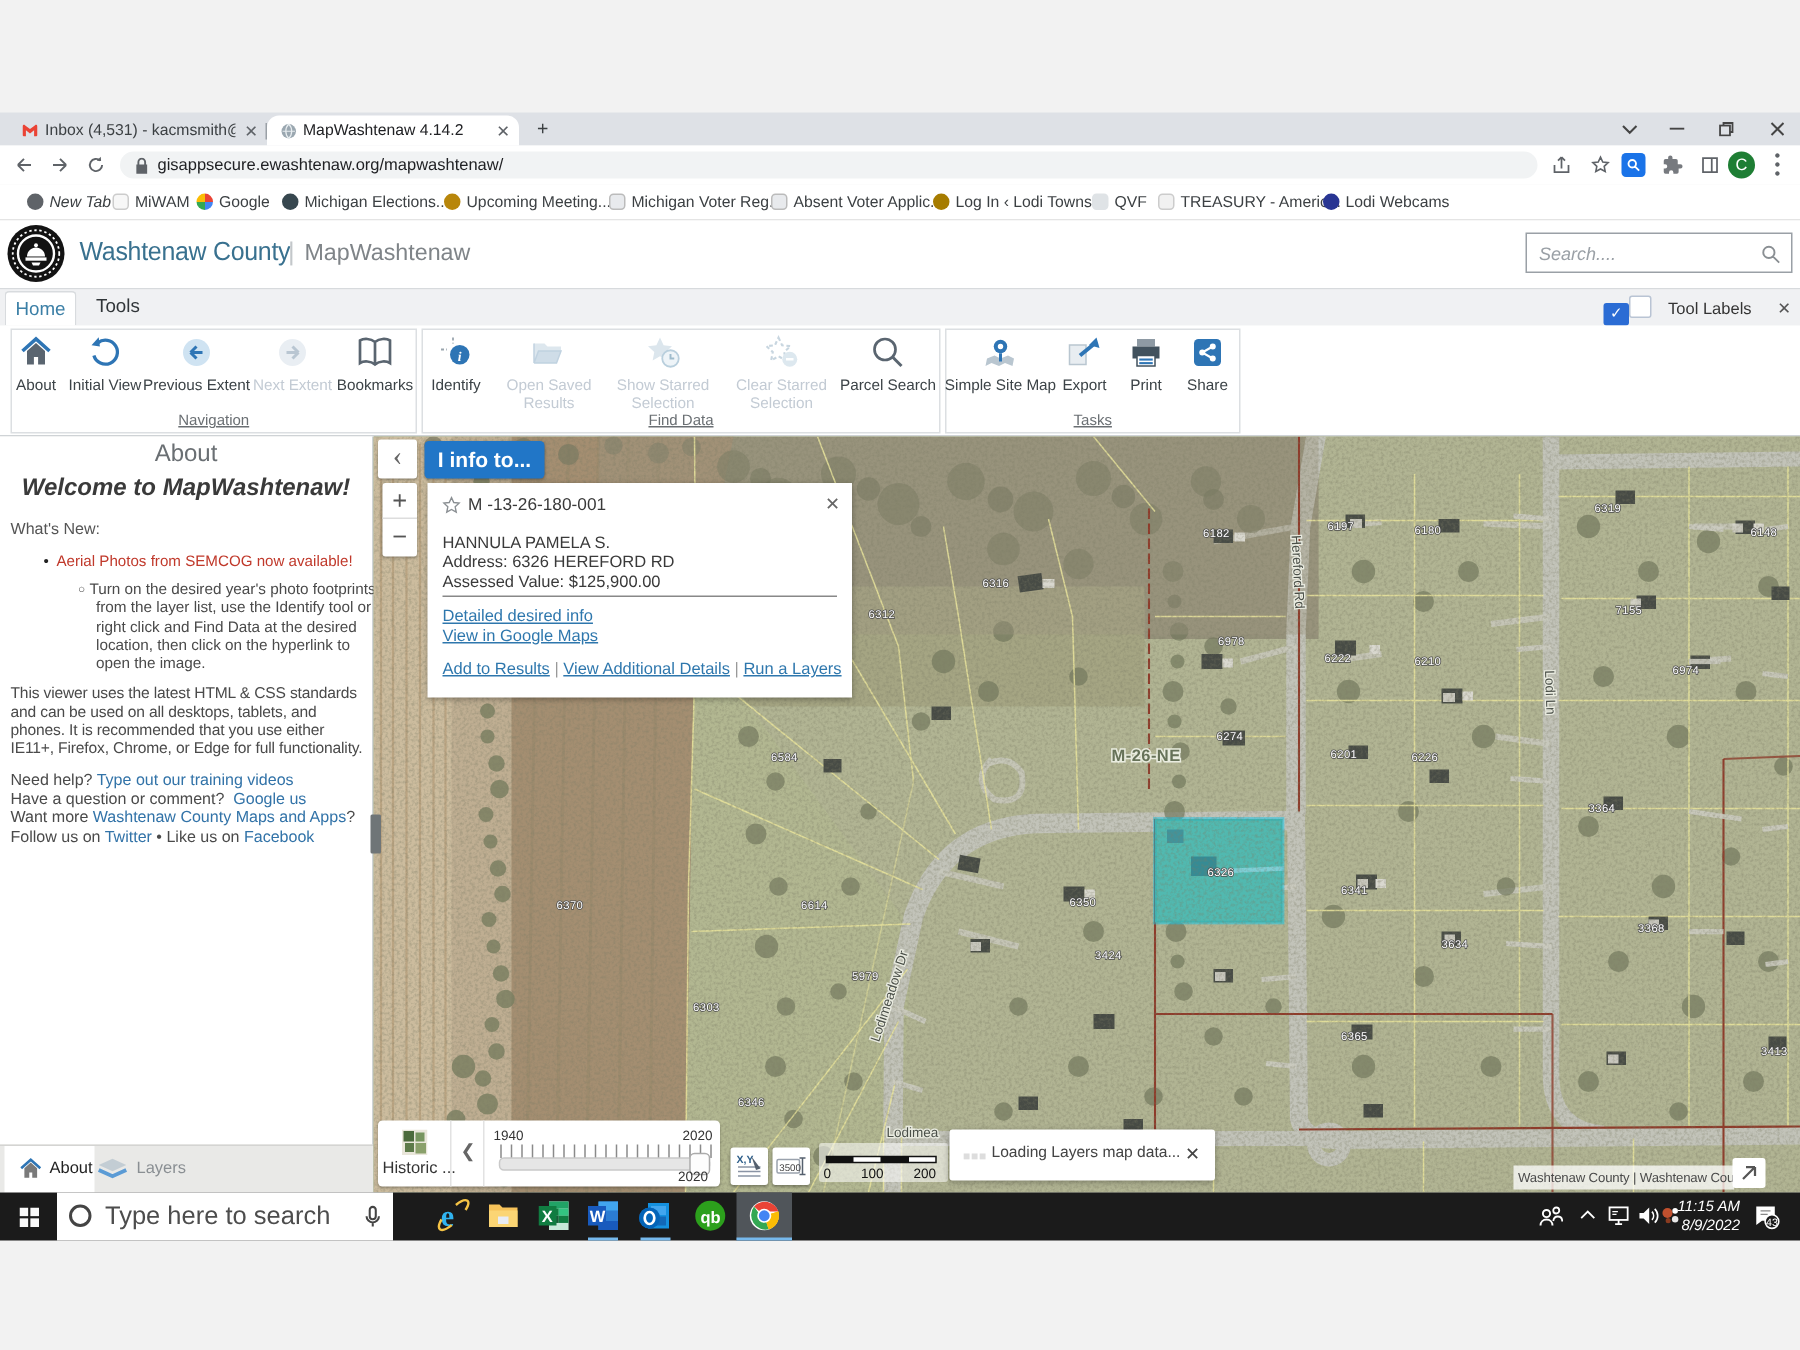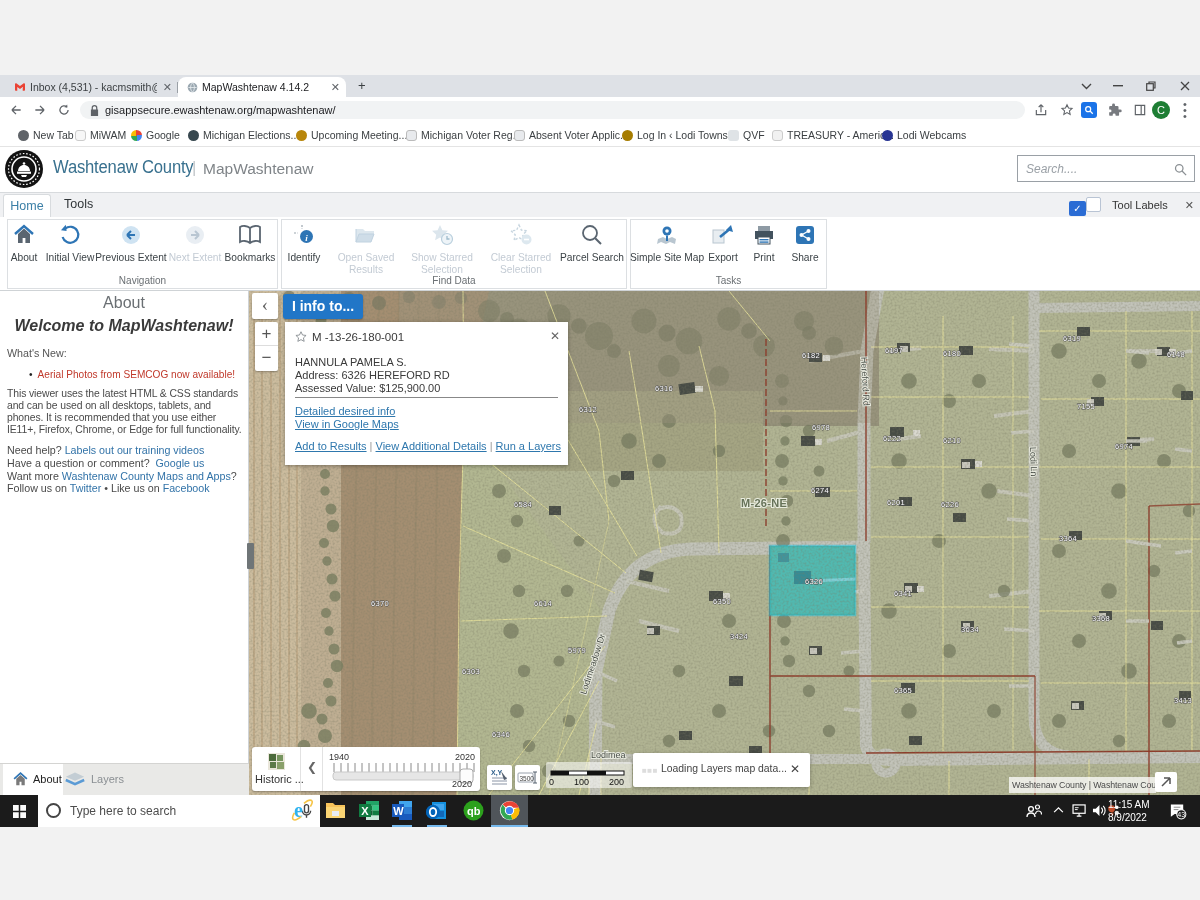--- a/index.html
+++ b/index.html
@@ -32,21 +32,21 @@
 
   
   #approw { position:absolute; left:0; top:193px; width:1200px; height:24px; background:#f0f1f3; }
   #hometab { position:absolute; left:3px; top:1px; width:48px; height:23px; background:#fff; border:1px solid #d8dbde; border-bottom:none; border-radius:3px 3px 0 0; color:#3b7fa6; font-size:12.5px; text-align:center; line-height:22px; }
   #toolstab { position:absolute; left:64px; top:4px; color:#303538; font-size:12.5px; }
   #toollabels { position:absolute; right:6px; top:4px; font-size:11px; color:#333; }
 
   
   #toolbar { position:absolute; left:0; top:217px; width:1200px; height:74px; background:#fff; border-bottom:1px solid #cfd3d6; }
   .tgroup { position:absolute; top:2px; height:70px; border:1px solid #dcdfe2; background:#fff; }
-  .tglabel { position:absolute; bottom:2px; width:100%; text-align:center; font-size:10px; color:#6a6f73; }
+  .tglabel { position:absolute; bottom:2px; width:100%; text-align:center; font-size:10px; color:#6a6f73;text-decoration:underline; }
   .tbtn { position:absolute; top:6px; text-align:center; font-size:10.2px; color:#3c4347; line-height:11.5px; }
   .tbtn.dis { color:#c3cbd4; }
   .tbtn .ticon { display:block; height:26px; margin-bottom:3px; }
 
   
   #sidebar { position:absolute; left:0; top:291px; width:249px; height:504px; background:#fff; border-right:1px solid #cfd3d6; font-size:10.7px; color:#4a4a4a; }
   #sb-title { text-align:center; color:#6a6f73; font-size:16px; margin-top:3px; }
   #sb-welcome { text-align:center; font-size:16px; font-weight:bold; font-style:italic; color:#3a3a3a; margin-top:5px; }
   #sb-body { padding:0 6px 0 7px; }
   a.sb { color:#3273a8; text-decoration:none; }
@@ -64,23 +64,23 @@
   #popup { position:absolute; left:36px; top:31px; width:283px; height:143px; background:#fff; box-shadow:0 1px 4px rgba(0,0,0,0.35); font-size:11px; color:#3a3a3a; }
   a.pp { color:#2e77ad; text-decoration:underline; }
 
   #histbox { position:absolute; left:3px; top:456px; width:228px; height:44px; background:#fff; border-radius:3px; box-shadow:0 1px 2px rgba(0,0,0,0.3); }
   #toast { position:absolute; left:384px; top:462px; width:177px; height:34px; background:#fff; border-radius:2px; box-shadow:0 1px 4px rgba(0,0,0,0.3); font-size:10.4px; color:#444; }
   #attrib { position:absolute; left:760px; top:486px; width:147px; height:16px; background:rgba(255,255,255,0.75); font-size:8.8px; color:#4a4a4a; line-height:16px; padding-left:3px; white-space:nowrap; letter-spacing:-0.1px; }
   #nebox { position:absolute; left:906px; top:481px; width:22px; height:20px; background:#fff; border-radius:2px; }
 
   
   #taskbar { position:absolute; left:0; top:795px; width:1200px; height:32px; background:#1b1b1b; }
-  #tsearch { position:absolute; left:38px; top:0; width:282px; height:32px; background:#fff; color:#4d4d4d; font-size:12px; line-height:32px;text-align:right; }
+  #tsearch { position:absolute; left:38px; top:0; width:224px; height:32px; background:#fff; color:#4d4d4d; font-size:17px; line-height:32px;text-align:right; }
   #tray { position:absolute; right:0; top:0; height:32px; color:#fff; }
-  #clock { position:absolute; right:40px; top:4px; width:52px; text-align:left; color:#fff; font-size:10px; line-height:12.5px; }
+  #clock { position:absolute; right:40px; top:4px; width:52px; text-align:right; color:#fff; font-size:10px; line-height:12.5px;font-style:italic; }
 </style>
 </head>
 <body>
 <div id="screen">
 
   <div id="tabbar">
     <div class="tab-inactive">
       <svg width="10" height="10" style="position:absolute;left:7px;top:4px" viewBox="0 0 24 24">
           <path fill="#ea4335" d="M24 5.457v13.909c0 .904-.732 1.636-1.636 1.636h-3.819V11.73L12 16.64l-6.545-4.91v9.273H1.636A1.636 1.636 0 0 1 0 19.366V5.457c0-2.023 2.309-3.178 3.927-1.964L5.455 4.64 12 9.548l6.545-4.91 1.528-1.145C21.69 2.28 24 3.434 24 5.457z"></path>
         </svg>
@@ -144,21 +144,21 @@
         <path fill="#5f6368" d="M20 11h-2V7a2 2 0 0 0-2-2h-4V3.5a2.5 2.5 0 0 0-5 0V5H4a2 2 0 0 0-2 2v4h1.5a2.5 2.5 0 0 1 0 5H2v4a2 2 0 0 0 2 2h4v-1.5a2.5 2.5 0 0 1 5 0V22h4a2 2 0 0 0 2-2v-4h2a2 2 0 0 0 0-5z" opacity="0.85"></path>
       </svg>
     <svg class="abs" style="left:1133px;top:6px" width="14" height="14" viewBox="0 0 24 24">
         <path fill="none" stroke="#5f6368" stroke-width="2" d="M4 4h16v16H4zM14 4v16"></path>
       </svg>
     <div class="abs" style="left:1152px;top:4px;width:18px;height:18px;border-radius:50%;background:#1e7e34;color:#fff;font-size:11px;text-align:center;line-height:18px;">C</div>
     <div class="abs" style="left:1183px;top:4px;color:#5f6368;font-size:11px;line-height:6px;">•<br>•<br>•</div>
   </div>
 
   <div id="bookmarks">
-    <span class="bm" style="left:18px;"><span class="bmi" style="background:#5f6368;border-radius:50%;"></span>New Tab</span>
+    <span class="bm" style="left:18px;font-style:italic;"><span class="bmi" style="background:#5f6368;border-radius:50%;"></span>New Tab</span>
     <span class="bm" style="left:75px;"><span class="bmi" style="background:#f7f7f7;border:1px solid #ccc;"></span>MiWAM</span>
     <span class="bm" style="left:131px;"><span class="bmi" style="background:conic-gradient(#ea4335 0 25%,#4285f4 0 50%,#34a853 0 75%,#fbbc05 0);border-radius:50%;"></span>Google</span>
     <span class="bm" style="left:188px;"><span class="bmi" style="background:#37474f;border-radius:50%;"></span>Michigan Elections...</span>
     <span class="bm" style="left:296px;"><span class="bmi" style="background:#b8860b;border-radius:50%;"></span>Upcoming Meeting...</span>
     <span class="bm" style="left:406px;"><span class="bmi" style="background:#e8eaed;border:1px solid #bbb;"></span>Michigan Voter Reg...</span>
     <span class="bm" style="left:514px;"><span class="bmi" style="background:#e8eaed;border:1px solid #bbb;"></span>Absent Voter Applic...</span>
     <span class="bm" style="left:622px;"><span class="bmi" style="background:#a67c00;border-radius:50%;"></span>Log In ‹ Lodi Towns...</span>
     <span class="bm" style="left:728px;"><span class="bmi" style="background:#dfe3e6;"></span>QVF</span>
     <span class="bm" style="left:772px;"><span class="bmi" style="background:#f1f1f1;border:1px solid #ccc;"></span>TREASURY - Americ...</span>
     <span class="bm" style="left:882px;"><span class="bmi" style="background:#283593;border-radius:50%;"></span>Lodi Webcams</span>
@@ -290,22 +290,23 @@
             <path d="M8.5 12l7-4M8.5 12l7 4" stroke="#fff" stroke-width="1.4"></path>
           </svg></span>Share</div>
   </div>
 
   <div id="sidebar">
     <div id="sb-title">About</div>
     <div id="sb-welcome">Welcome to MapWashtenaw!</div>
     <div id="sb-body">
       <p style="margin-top:12px;color:#555;">What's New:</p>
       <div style="margin-top:10px;padding-left:33px;text-indent:-11px;color:#c0392b;white-space:nowrap;font-size:10.1px;"><span style="color:#222;">•&nbsp; </span>Aerial Photos from SEMCOG now available!</div>
+      <div style="margin-top:7px;margin-left:45px;width:202px;padding-left:12px;text-indent:-12px;line-height:12.3px;font-size:10.2px;"><span style="font-size:8px;vertical-align:1px;">○</span>&nbsp;Turn on the desired year's photo footprints from the layer list, use the Identify tool or right click and Find Data at the desired location, then click on the hyperlink to open the image.</div>
       <p style="margin-top:8px;line-height:12.1px;font-size:10.4px;letter-spacing:-0.1px;">This viewer uses the latest HTML &amp; CSS standards and can be used on all desktops, tablets, and phones. It is recommended that you use either IE11+, Firefox, Chrome, or Edge for full functionality.</p>
-      <p style="margin-top:8px;line-height:12.7px;">Need help? <a class="sb">Labels out our training videos</a><br>
+      <p style="margin-top:8px;line-height:12.7px;">Need help? <a class="sb">Type out our training videos</a><br>
       Have a question or comment?&nbsp; <a class="sb">Google us</a><br>
       Want more <a class="sb">Washtenaw County Maps and Apps</a>?<br>
       Follow us on <a class="sb">Twitter</a> • Like us on <a class="sb">Facebook</a></p>
     </div>
   </div>
   <div id="sbfoot">
     <div class="atab">
       <svg style="position:absolute;left:9px;top:7px" width="17" height="17" viewBox="0 0 24 24">
           <path d="M3 11L12 3l9 8" fill="none" stroke="#2e75b5" stroke-width="2.4"></path>
           <path d="M6 11v9h4.6v-5h2.8v5H18v-9l-6-5.4z" fill="#7a7a7a"></path>

